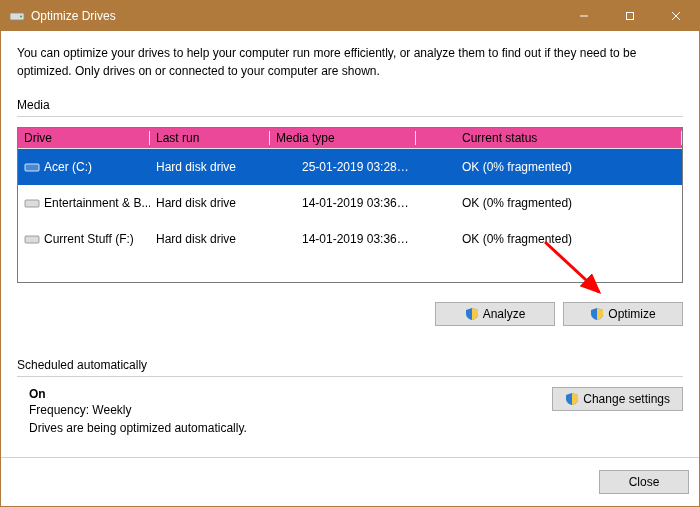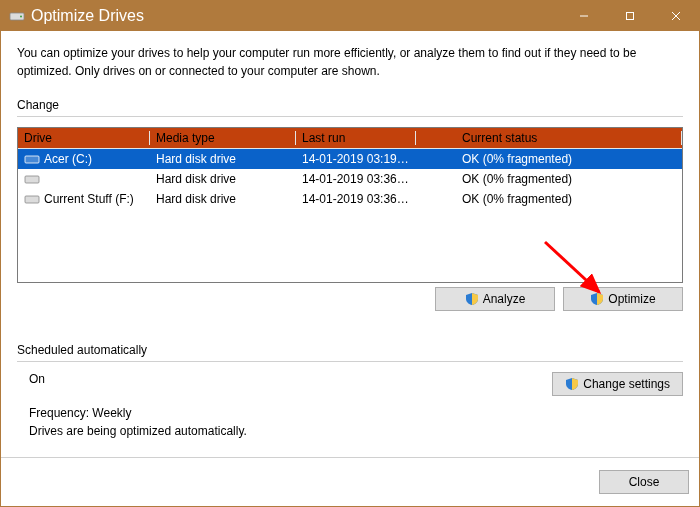--- a/index.html
+++ b/index.html
@@ -28,21 +28,21 @@
     display: flex;
     align-items: center;
     padding-left: 8px;
     flex-shrink: 0;
   }
   .titlebar .icon {
     width: 16px; height: 16px;
     margin-right: 6px;
     display: inline-flex; align-items: center; justify-content: center;
   }
-  .titlebar .title { flex: 1; font-size: 16px; }
+  .titlebar .title { flex: 1; font-size: 12px; }
   .titlebar .winbtn {
     width: 46px; height: 30px;
     display: inline-flex; align-items: center; justify-content: center;
     color: #fff;
   }
 
   .content {
     flex: 1;
     padding: 13px 16px 0 16px;
     display: flex;
@@ -66,31 +66,31 @@
     box-sizing: border-box;
     background: #fff;
     overflow: hidden;
   }
   .grid-header, .grid-row {
     display: flex;
     height: 20px;
     align-items: center;
   }
   .grid-header {
-    background: #c2410c;
+    background: #ec4899;
     border-bottom: 1px solid #e5e5e5;
   }
   .grid-header .col {
     border-right: 1px solid #e5e5e5;
     padding: 0 6px;
     box-sizing: border-box;
     white-space: nowrap;
     overflow: hidden;
   }
-  .grid-row { height: 20px; }
+  .grid-row { height: 36px; }
   .grid-row .col {
     padding: 0 6px;
     box-sizing: border-box;
     white-space: nowrap;
     overflow: hidden;
     text-overflow: ellipsis;
   }
   .grid-row.selected {
     background: #0a62c9;
     color: #fff;
@@ -102,21 +102,21 @@
 
   .drive-icon {
     width: 16px; height: 12px;
     display: inline-block;
   }
 
   .btnrow {
     display: flex;
     justify-content: flex-end;
     gap: 8px;
-    margin-top: 4px;
+    margin-top: 19px;
   }
 
   button.win {
     height: 24px;
     min-width: 90px;
     background: #e1e1e1;
     border: 1px solid #adadad;
     font: inherit;
     padding: 0 12px;
     display: inline-flex;
@@ -132,21 +132,21 @@
   }
 
   .sched {
     margin-top: 24px;
   }
   .sched-body {
     display: flex;
     margin-top: 6px;
   }
   .sched-text { flex: 1; padding-left: 12px; }
-  .sched-text .on { font-weight: normal; margin-bottom: 20px; }
+  .sched-text .on { font-weight: bold; margin-bottom: 2px; }
   .sched-text div { margin-bottom: 4px; }
 
   .footer {
     border-top: 1px solid #d0d0d0;
     padding: 12px 10px;
     display: flex;
     justify-content: flex-end;
     flex-shrink: 0;
   }
 
@@ -184,47 +184,48 @@
           <line x1="1" y1="1" x2="9" y2="9" stroke="#fff" stroke-width="1"></line>
           <line x1="9" y1="1" x2="1" y2="9" stroke="#fff" stroke-width="1"></line>
         </svg>
     </span>
   </div>
 
   <div class="content">
 
     <div class="intro">You can optimize your drives to help your computer run more efficiently, or analyze them to find out if they need to be optimized. Only drives on or connected to your computer are shown.</div>
 
-    <div class="section-label">Change</div>
+    <div class="section-label">Media</div>
     <hr class="section-rule">
 
     <div class="grid-wrap">
       <div class="grid-header">
         <div class="col col-drive">Drive</div>
+        <div class="col col-last">Last run</div>
         <div class="col col-media">Media type</div>
-        <div class="col col-last">Last run</div>
         <div class="col col-stat">Current status</div>
       </div>
       <div id="grid-body">
           <div class="grid-row selected">
             <div class="col col-drive">
               <span class="drive-icon"><svg viewBox="0 0 16 12" width="16" height="12">
                   <rect x="1" y="3" width="14" height="7" rx="1" fill="#ffffff" stroke="#ffffff" stroke-width="0.8" fill-opacity="0.25"></rect>
                 </svg></span>
               <span>Acer (C:)</span>
             </div>
             <div class="col col-media">Hard disk drive</div>
-            <div class="col col-last">14-01-2019 03:19 P...</div>
+            <div class="col col-last">25-01-2019 03:28 P...</div>
             <div class="col col-stat">OK (0% fragmented)</div>
           </div>
           <div class="grid-row">
             <div class="col col-drive">
               <span class="drive-icon"><svg viewBox="0 0 16 12" width="16" height="12">
                   <rect x="1" y="3" width="14" height="7" rx="1" fill="#dcdcdc" stroke="#888" stroke-width="0.8" fill-opacity="1"></rect>
                 </svg></span>
+              <span>Entertainment &amp; B...</span>
             </div>
             <div class="col col-media">Hard disk drive</div>
             <div class="col col-last">14-01-2019 03:36 P...</div>
             <div class="col col-stat">OK (0% fragmented)</div>
           </div>
           <div class="grid-row">
             <div class="col col-drive">
               <span class="drive-icon"><svg viewBox="0 0 16 12" width="16" height="12">
                   <rect x="1" y="3" width="14" height="7" rx="1" fill="#dcdcdc" stroke="#888" stroke-width="0.8" fill-opacity="1"></rect>
                 </svg></span>

